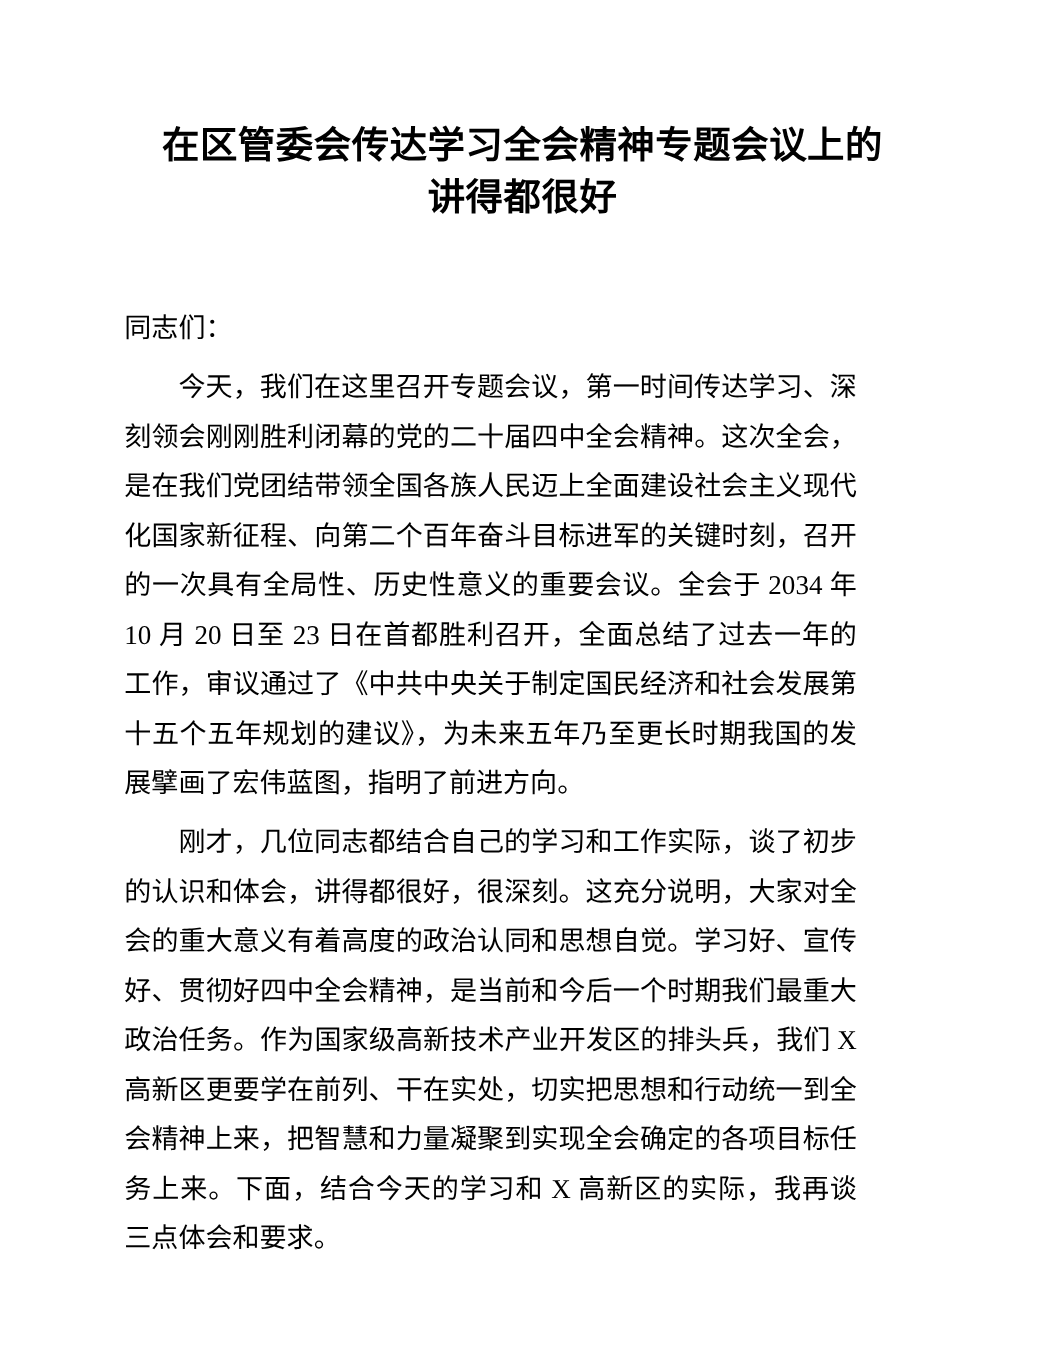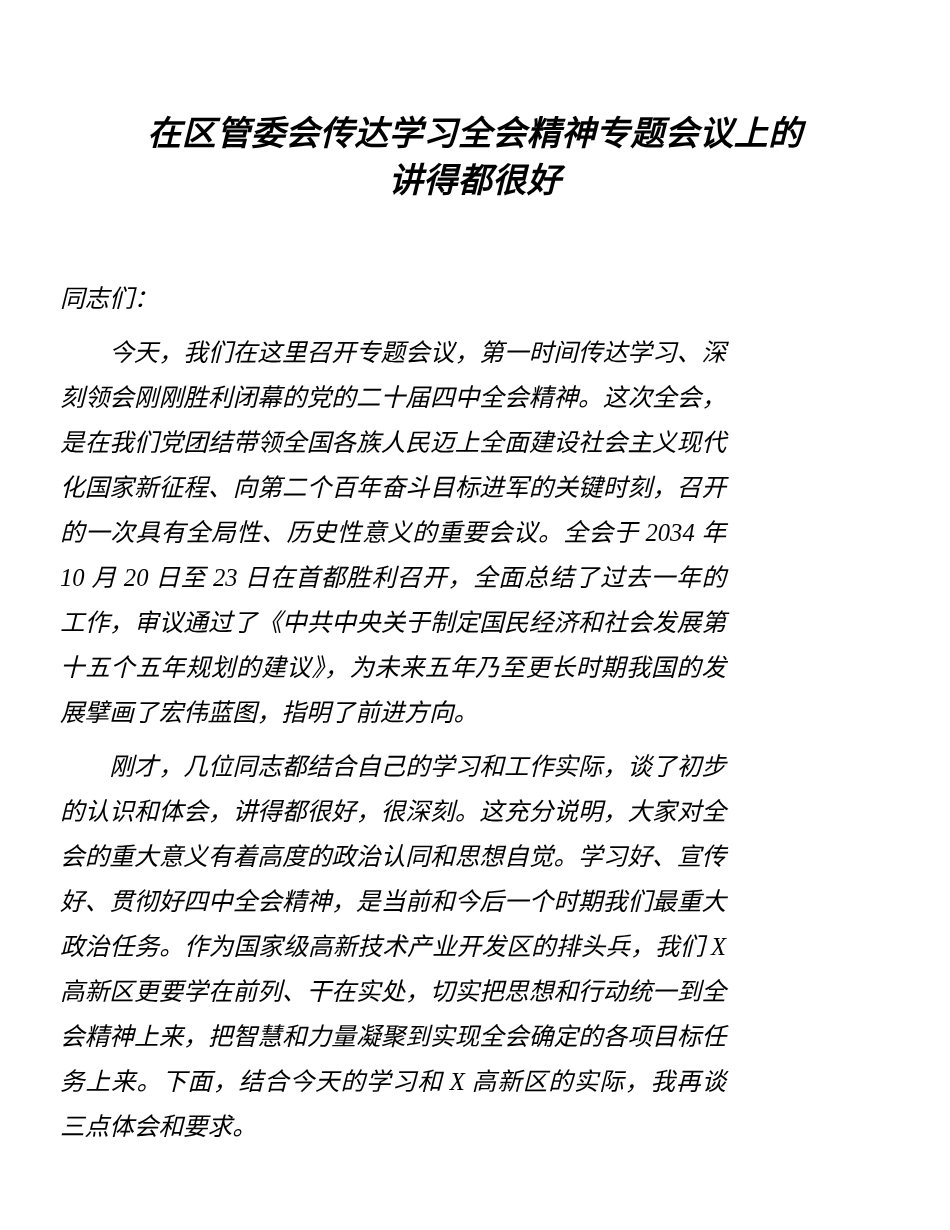--- a/index.html
+++ b/index.html
@@ -1,15 +1,15 @@
 <!DOCTYPE html>
 <html lang="zh-CN"><head>
 <meta charset="utf-8">
 <style>
-  * { margin: 0; padding: 0; box-sizing: border-box; font-style: italic; }
+  * { margin: 0; padding: 0; box-sizing: border-box; }
 
   html, body {
     background: #ffffff;
   }
 
   .page {
     position: relative;
     width: 950px;
     height: 1230px;
     background: #ffffff;
@@ -25,21 +25,21 @@
     font-weight: bold;
     line-height: 47px;
     letter-spacing: 0.5px;
   }
 
   .doc-title .title-line {
     display: block;
   }
 
   .doc-body {
-    margin: 72px 142px 0 60px;
+    margin: 72px 142px 0 113px;
     width: 666px;
     font-size: 24.6px;
     line-height: 45px;
   }
 
   .salutation {
     text-align: left;
   }
 
   .body-paragraph {

